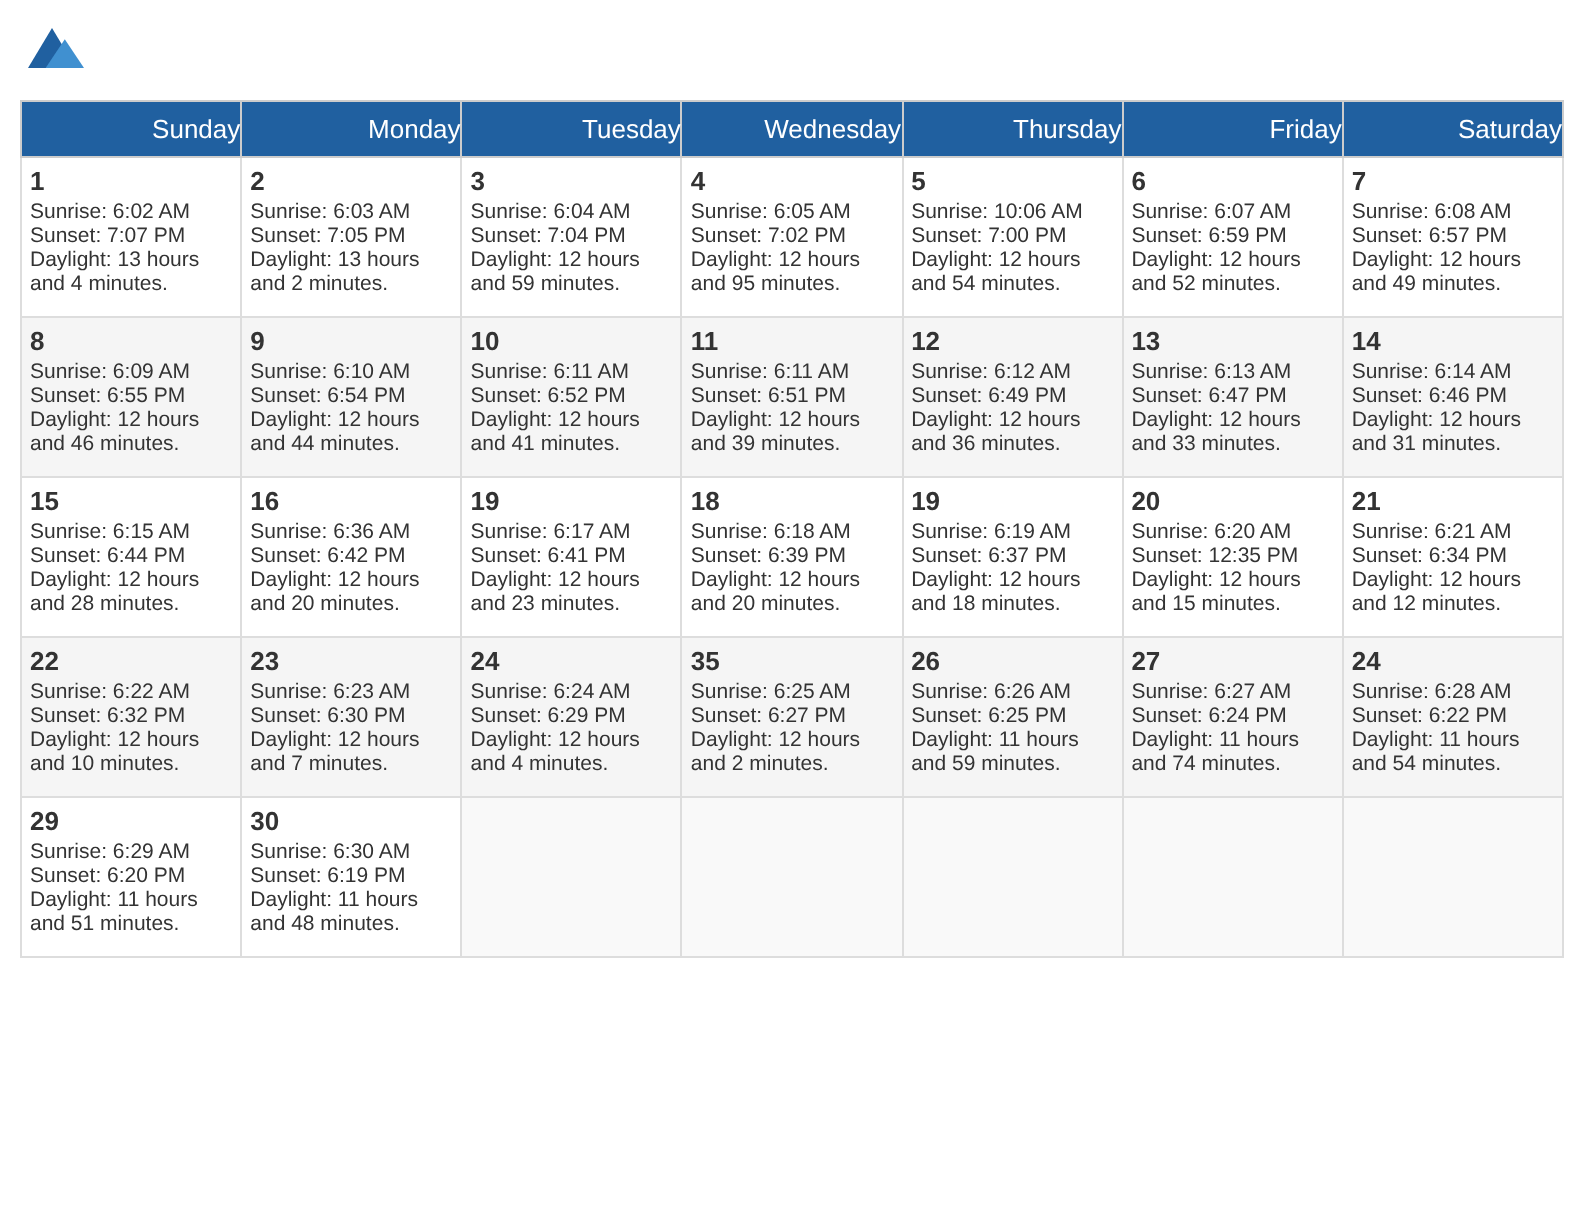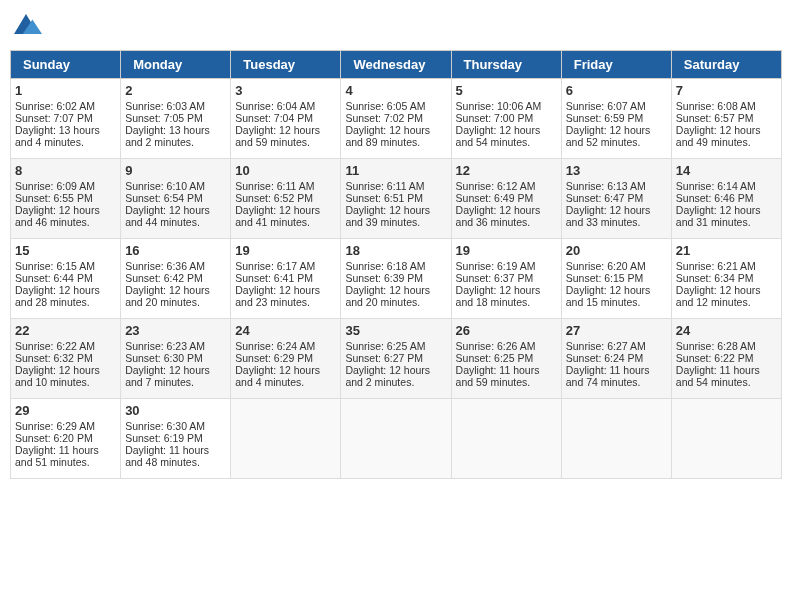--- a/index.html
+++ b/index.html
@@ -46,23 +46,23 @@
     }
     table {
       width: 100%;
       border-collapse: collapse;
       table-layout: fixed;
     }
     thead tr th {
       background-color: #2060a0;
       color: #fff;
       font-size: 13px;
-      font-weight: bold;
-      padding: 6px 12px;
-      text-align: left;
+      font-weight: normal;
+      padding: 6px 0;
+      text-align: right;
       border: 1px solid #ccc;
     }
     tbody tr td {
       vertical-align: top;
       font-size: 10.5px;
       color: #333;
       padding: 4px 4px;
       border: 1px solid #ddd;
       background: #fff;
       height: 80px;
@@ -129,21 +129,21 @@
         <td>
         <span class="day-num">3</span>
         <span>Sunrise: 6:04 AM</span><br>
         <span>Sunset: 7:04 PM</span><br>
         <span>Daylight: 12 hours and 59 minutes.</span>
       </td>
         <td>
         <span class="day-num">4</span>
         <span>Sunrise: 6:05 AM</span><br>
         <span>Sunset: 7:02 PM</span><br>
-        <span>Daylight: 12 hours and 89 minutes.</span>
+        <span>Daylight: 12 hours and 95 minutes.</span>
       </td>
         <td>
         <span class="day-num">5</span>
         <span>Sunrise: 10:06 AM</span><br>
         <span>Sunset: 7:00 PM</span><br>
         <span>Daylight: 12 hours and 54 minutes.</span>
       </td>
         <td>
         <span class="day-num">6</span>
         <span>Sunrise: 6:07 AM</span><br>
@@ -228,21 +228,21 @@
       </td>
         <td>
         <span class="day-num">19</span>
         <span>Sunrise: 6:19 AM</span><br>
         <span>Sunset: 6:37 PM</span><br>
         <span>Daylight: 12 hours and 18 minutes.</span>
       </td>
         <td>
         <span class="day-num">20</span>
         <span>Sunrise: 6:20 AM</span><br>
-        <span>Sunset: 6:15 PM</span><br>
+        <span>Sunset: 12:35 PM</span><br>
         <span>Daylight: 12 hours and 15 minutes.</span>
       </td>
         <td>
         <span class="day-num">21</span>
         <span>Sunrise: 6:21 AM</span><br>
         <span>Sunset: 6:34 PM</span><br>
         <span>Daylight: 12 hours and 12 minutes.</span>
       </td>
       </tr>
       <tr>

